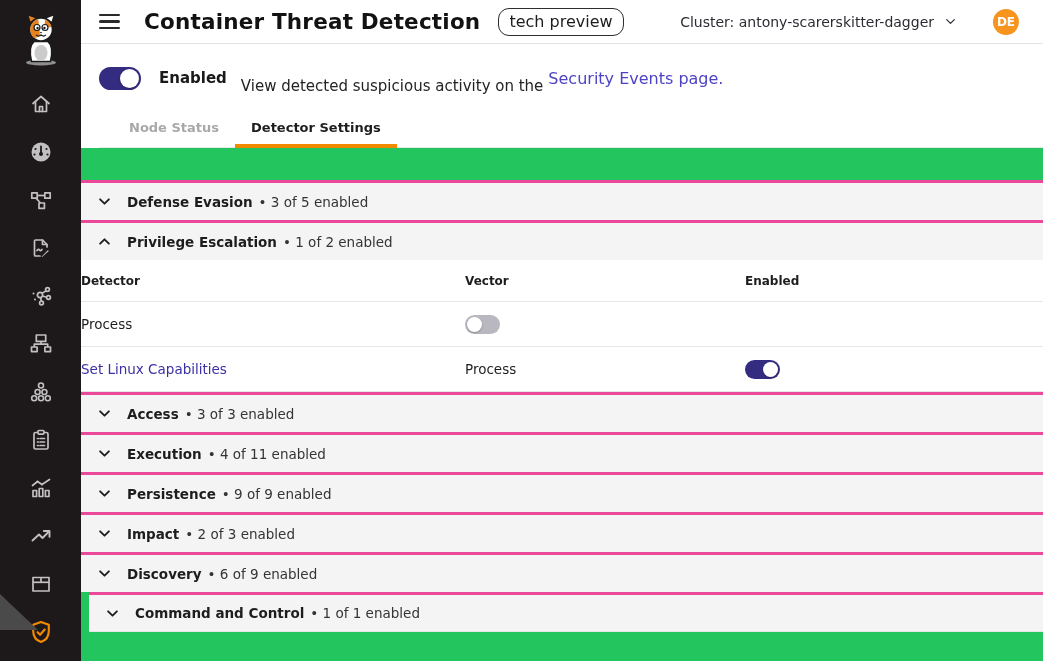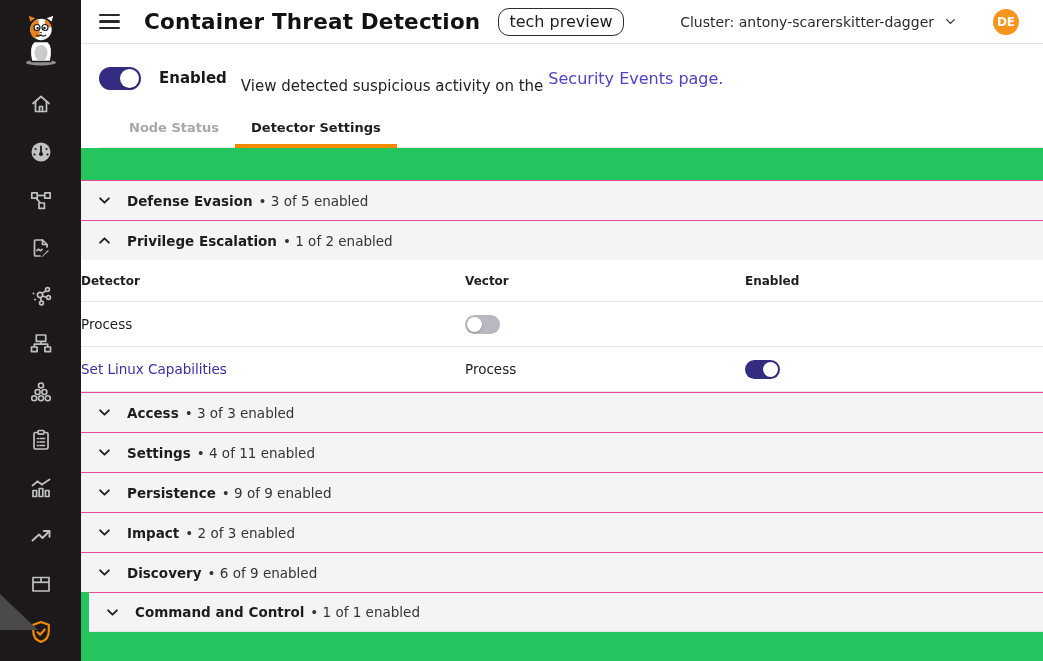--- a/index.html
+++ b/index.html
@@ -63,21 +63,21 @@
   .switch.off { background: #b9b8c0; }
   .switch .knob { position: absolute; top: 2px; background: #fff; border-radius: 50%; box-shadow: 0 1px 2px rgba(0,0,0,.25); }
   .switch.lg .knob { width: 19px; height: 19px; }
   .switch.sm .knob { width: 15px; height: 15px; }
   .switch.on .knob { right: 2px; }
   .switch.off .knob { left: 2px; }
 
   
   .accordion { margin-top: 32px; }
   .acc-row {
-    height: 40px; background: #f4f4f5; border-top: 1px solid #ec4899;
+    height: 40px; background: #f4f4f5; border-top: 3px solid #ec4899;
     display: flex; align-items: center; padding-left: 16px; cursor: pointer;
   }
   .acc-row.last { border-bottom: 1px solid #e6e6e8; margin-left: 8px; }
   .acc-chevron { width: 15px; height: 15px; display: flex; align-items: center; }
   .acc-name { margin-left: 15px; font-size: 13.5px; font-weight: 700; color: #1d1d1d; white-space: nowrap; }
   .acc-summary { margin-left: 6px; font-size: 13.5px; color: #343434; white-space: nowrap; }
 
   .det-table { background: #fff; }
   .t-head, .t-row { display: grid; grid-template-columns: 384px 280px auto; align-items: center; }
   .t-head { height: 42px; border-bottom: 1px solid #e6e6e8; }
@@ -312,21 +312,21 @@
       <span class="acc-name">Access</span>
       <span class="acc-summary">• 3 of 3 enabled</span>
     </div>
 
     <div class="acc-row">
       <span class="acc-chevron">
         <svg width="15" height="15" viewBox="0 0 24 24" fill="none" stroke="#1f1f1f" stroke-width="3" stroke-linecap="round" stroke-linejoin="round">
             <path d="M5 8.5 L12 15.5 L19 8.5"></path>
           </svg>
       </span>
-      <span class="acc-name">Settings</span>
+      <span class="acc-name">Execution</span>
       <span class="acc-summary">• 4 of 11 enabled</span>
     </div>
 
     <div class="acc-row">
       <span class="acc-chevron">
         <svg width="15" height="15" viewBox="0 0 24 24" fill="none" stroke="#1f1f1f" stroke-width="3" stroke-linecap="round" stroke-linejoin="round">
             <path d="M5 8.5 L12 15.5 L19 8.5"></path>
           </svg>
       </span>
       <span class="acc-name">Persistence</span>

